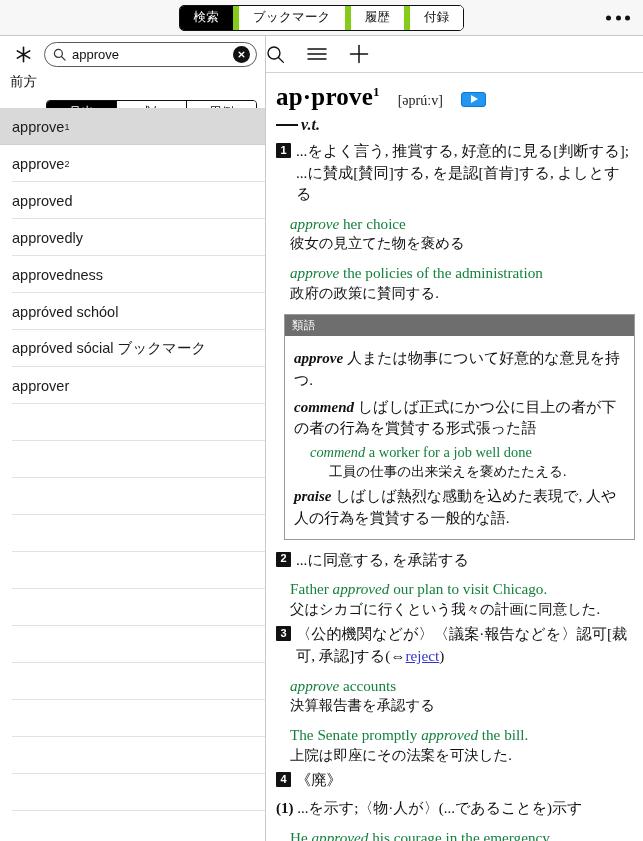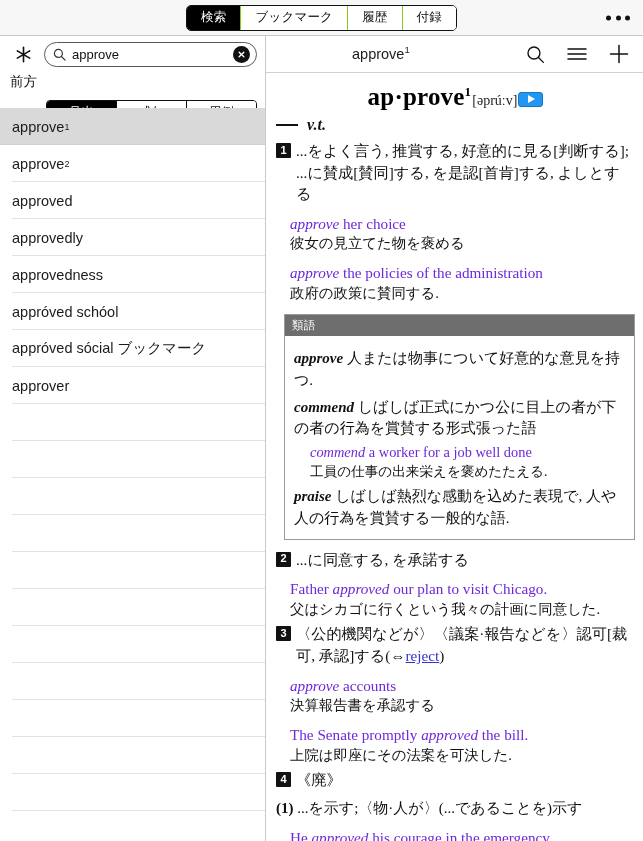--- a/index.html
+++ b/index.html
@@ -26,21 +26,21 @@
     overflow: hidden;
     height: 26px;
   }
   .seg {
     display: flex; align-items: center; justify-content: center;
     height: 100%;
     padding: 0 14px;
     font-size: 12.5px;
     color: #111;
     background: #ffffff;
-    border-right: 1px solid #84cc16;
+    border-right: 6px solid #84cc16;
     white-space: nowrap;
     letter-spacing: .2px;
   }
   .seg:last-child { border-right: none; }
   .seg.active { background: #000000; color: #ffffff; }
   .dots-menu {
     position: absolute; right: 13px; top: 50%; transform: translateY(-50%);
     display: flex; gap: 4.5px; align-items: center;
   }
   .dots-menu i { width: 5px; height: 5px; border-radius: 50%; background: #111; display: block; }
@@ -155,21 +155,21 @@
   .rhead .title sup { font-size: 9.5px; vertical-align: super; line-height: 0; }
 
   .entry {
     flex: 1; overflow: hidden;
     padding: 10px 8px 0 10px;
     font-family: "Liberation Serif", serif;
     color: #111;
     min-height: 0;
   }
 
-  .hw-line { display: flex; align-items: baseline; gap: 1px; margin-bottom: 3px; justify-content: center; }
+  .hw-line { display: flex; align-items: baseline; gap: 18px; margin-bottom: 3px; }
   .hw {
     font-family: "Liberation Serif", serif;
     font-weight: bold;
     font-size: 25px;
     letter-spacing: .2px;
     color: #000;
   }
   .hw sup { font-size: 13px; vertical-align: super; line-height: 0; }
   .ipa { font-family: "Liberation Serif", serif; font-size: 14px; color: #222; }
   .audio-btn {
@@ -182,21 +182,21 @@
   }
   .audio-btn .tri {
     width: 0; height: 0;
     border-left: 7px solid #ffffff;
     border-top: 4.5px solid transparent;
     border-bottom: 4.5px solid transparent;
     margin-left: 2px;
   }
 
   .pos-line {
-    display: flex; align-items: center; gap: 9px;
+    display: flex; align-items: center; gap: 3px;
     margin: 5px 0 6px 0;
     font-family: "Liberation Serif", serif;
     font-weight: bold; font-style: italic;
     font-size: 16px;
   }
   .pos-dash { width: 22px; height: 2.5px; background: #111; display: inline-block; }
 
   .sense { display: flex; margin-top: 4px; font-size: 15.2px; line-height: 1.42; }
   .snum {
     flex: none;
@@ -208,21 +208,21 @@
     margin-right: 5px; margin-top: 3px;
     border-radius: 1px;
   }
   .sbody { flex: 1; min-width: 0; }
   .jp { font-family: "Liberation Serif", serif; color: #111; }
 
   .ex { margin: 9px 0 0 14px; }
   .ex-en {
     font-family: "Liberation Serif", serif;
     font-size: 15.2px;
-    color: #6d28d9;
+    color: #15803d;
     line-height: 1.3;
   }
   .ex-en i { font-style: italic; }
   .ex-jp {
     font-family: "Liberation Serif", serif;
     font-size: 14.4px;
     color: #111;
     line-height: 1.35;
     margin-top: 1px;
   }
@@ -241,21 +241,21 @@
     font-size: 11.5px;
     padding: 3px 0 3px 7px;
     letter-spacing: .3px;
   }
   .synbody { padding: 12px 9px 9px 9px; }
   .synitem { font-family: "Liberation Serif", serif; font-size: 15px; line-height: 1.45; margin-bottom: 5px; }
   .synitem:last-child { margin-bottom: 0; }
   .synword { font-weight: bold; font-style: italic; }
   .synex { margin: 3px 0 4px 16px; }
   .synex .ex-en { font-size: 14.4px; }
-  .synex .ex-jp { font-size: 13.6px; }
+  .synex .ex-jp { font-size: 13.6px; margin-left: 19px; }
 
   .sub-sense { margin-top: 7px; font-size: 15px; line-height: 1.42; font-family: "Liberation Serif", serif; }
   .sub-lbl { font-weight: bold; }
 </style>
 </head>
 <body>
 
 <div id="app">
 
   <div class="topbar">
@@ -349,23 +349,20 @@
         <div class="wrow empty"></div>
         <div class="wrow empty"></div>
         <div class="wrow empty"></div>
         <div class="wrow empty"></div>
       </div>
     </div>
 
     <div class="right">
 
       <div class="rhead">
-        <div class="rtitle-wrap">
-          <span class="title"><span>approve</span><sup>1</sup></span>
-        </div>
         <div class="icons">
           <span class="ricon">
             <svg width="19" height="19" viewBox="0 0 20 20">
               <circle cx="8.4" cy="8.4" r="6.3" fill="none" stroke="#111" stroke-width="1.45"></circle>
               <line x1="13.1" y1="13.1" x2="18.3" y2="18.3" stroke="#111" stroke-width="1.45" stroke-linecap="round"></line>
             </svg>
           </span>
           <span class="ricon">
             <svg width="20" height="16" viewBox="0 0 20 16">
               <g stroke="#111" stroke-width="1.5" stroke-linecap="round">

